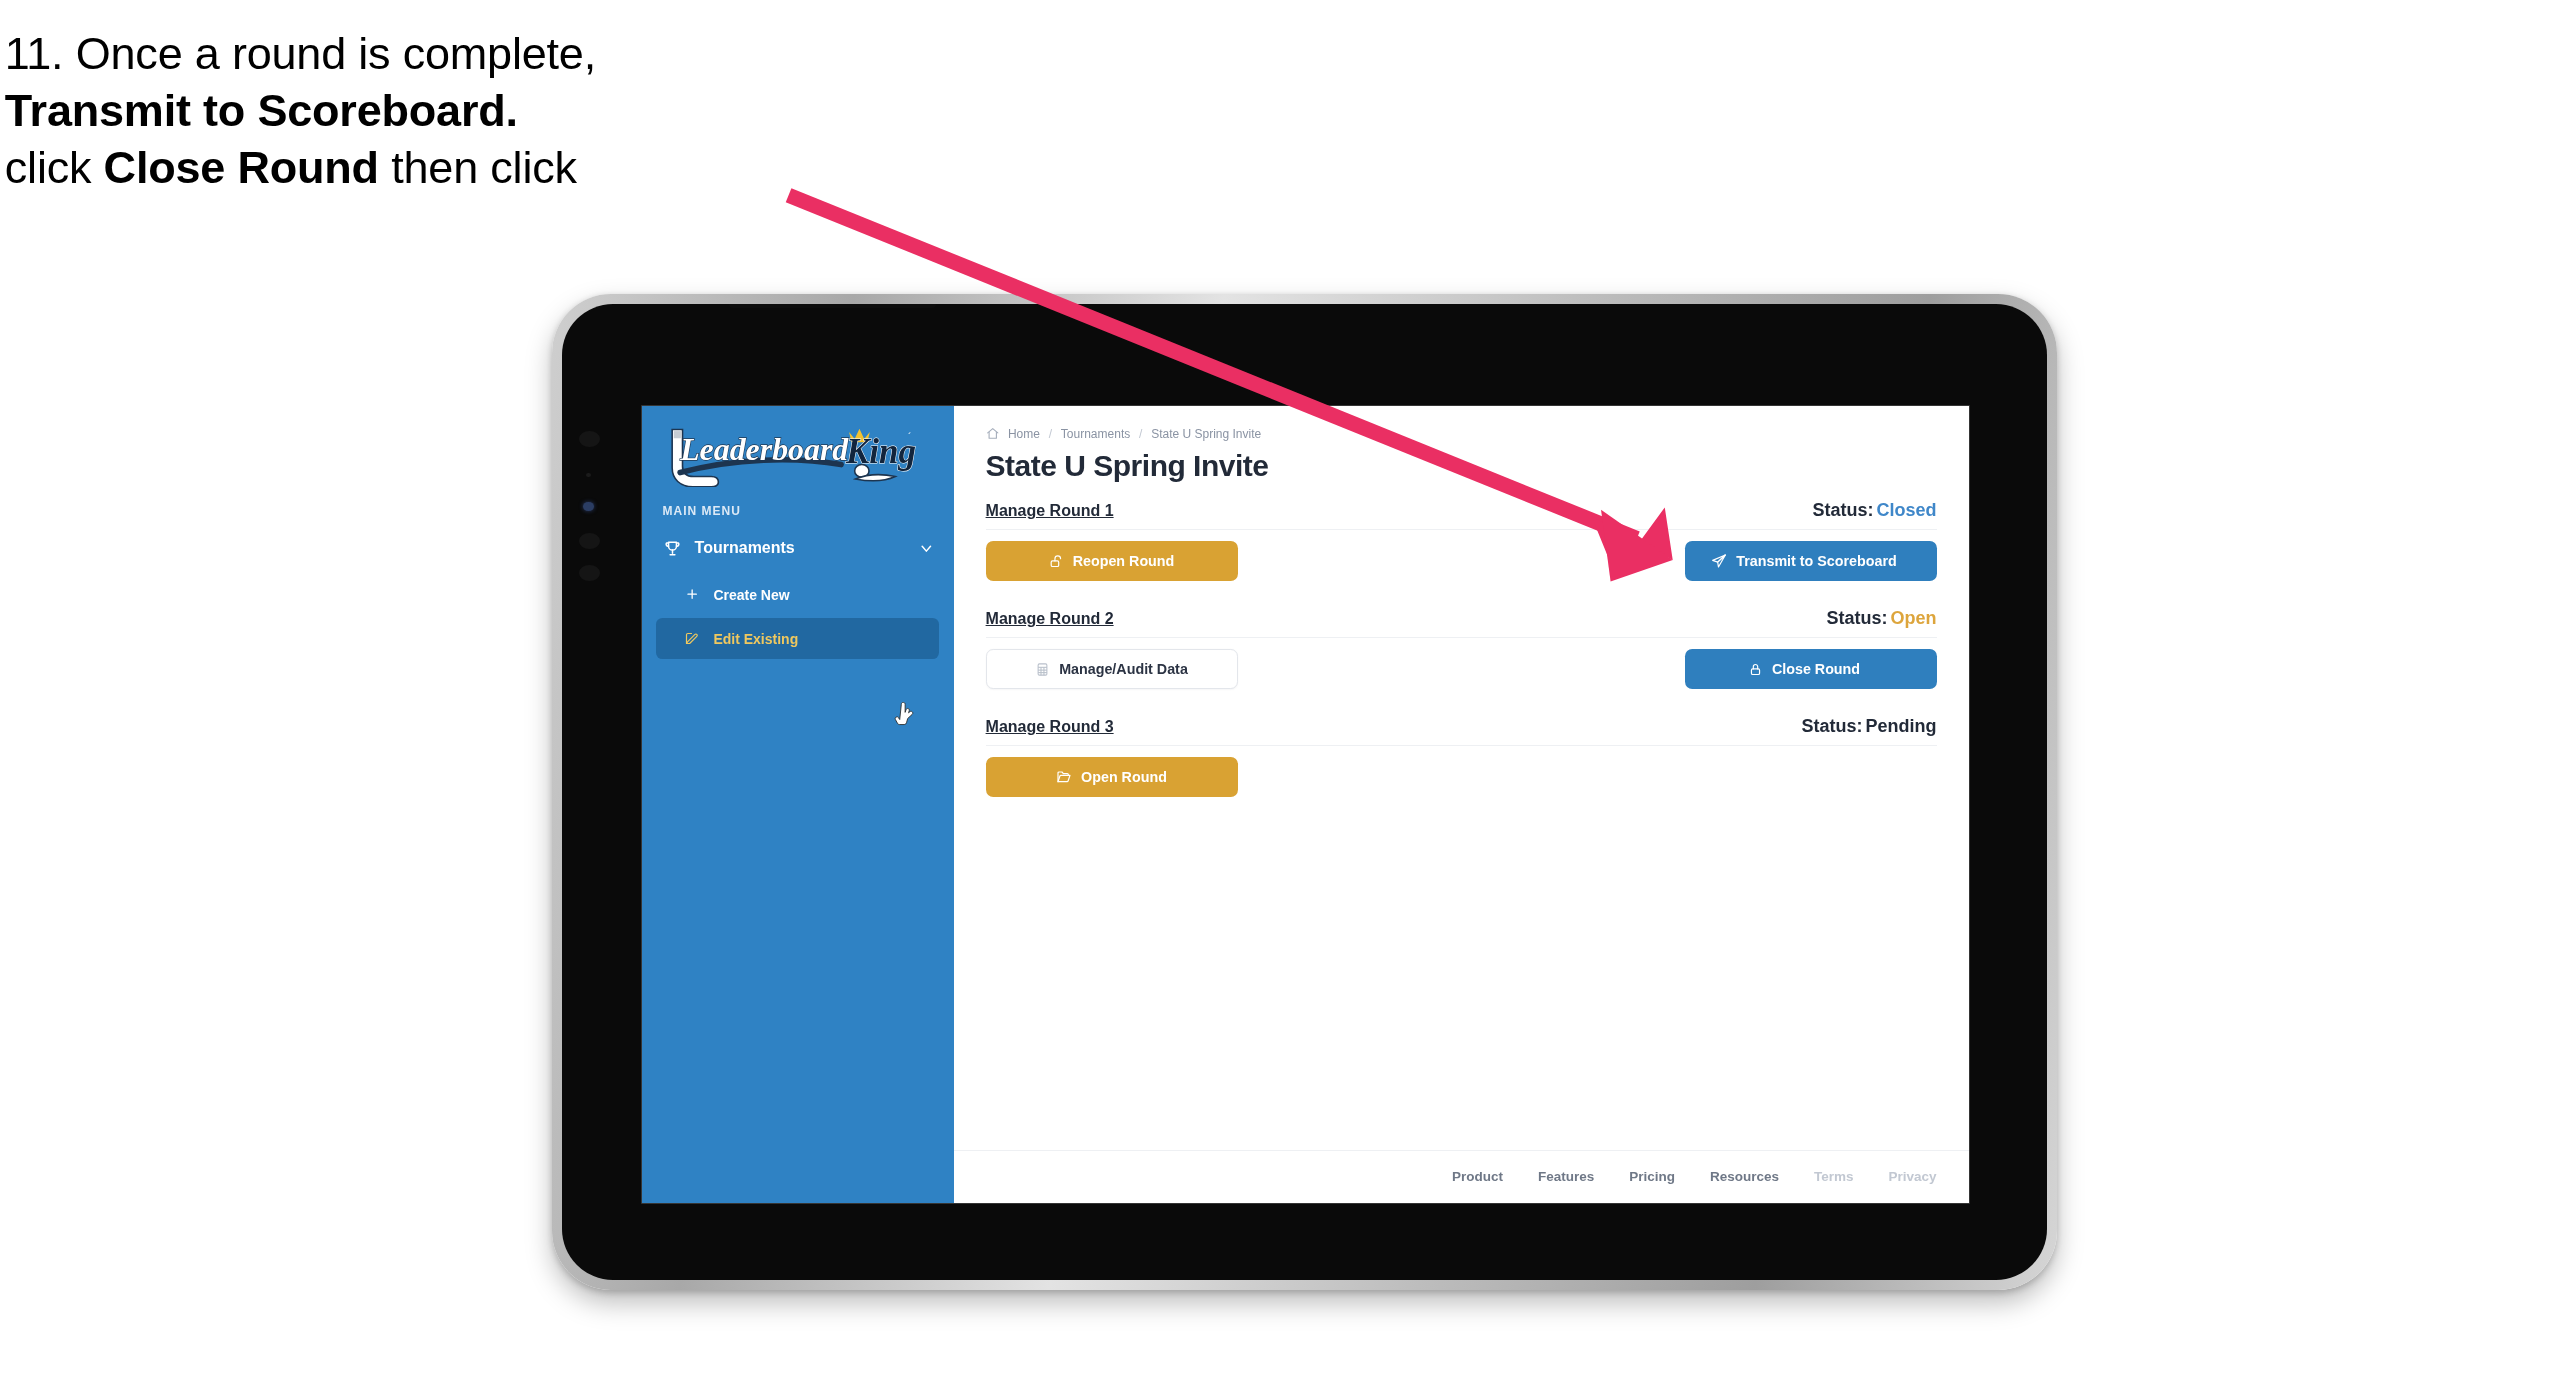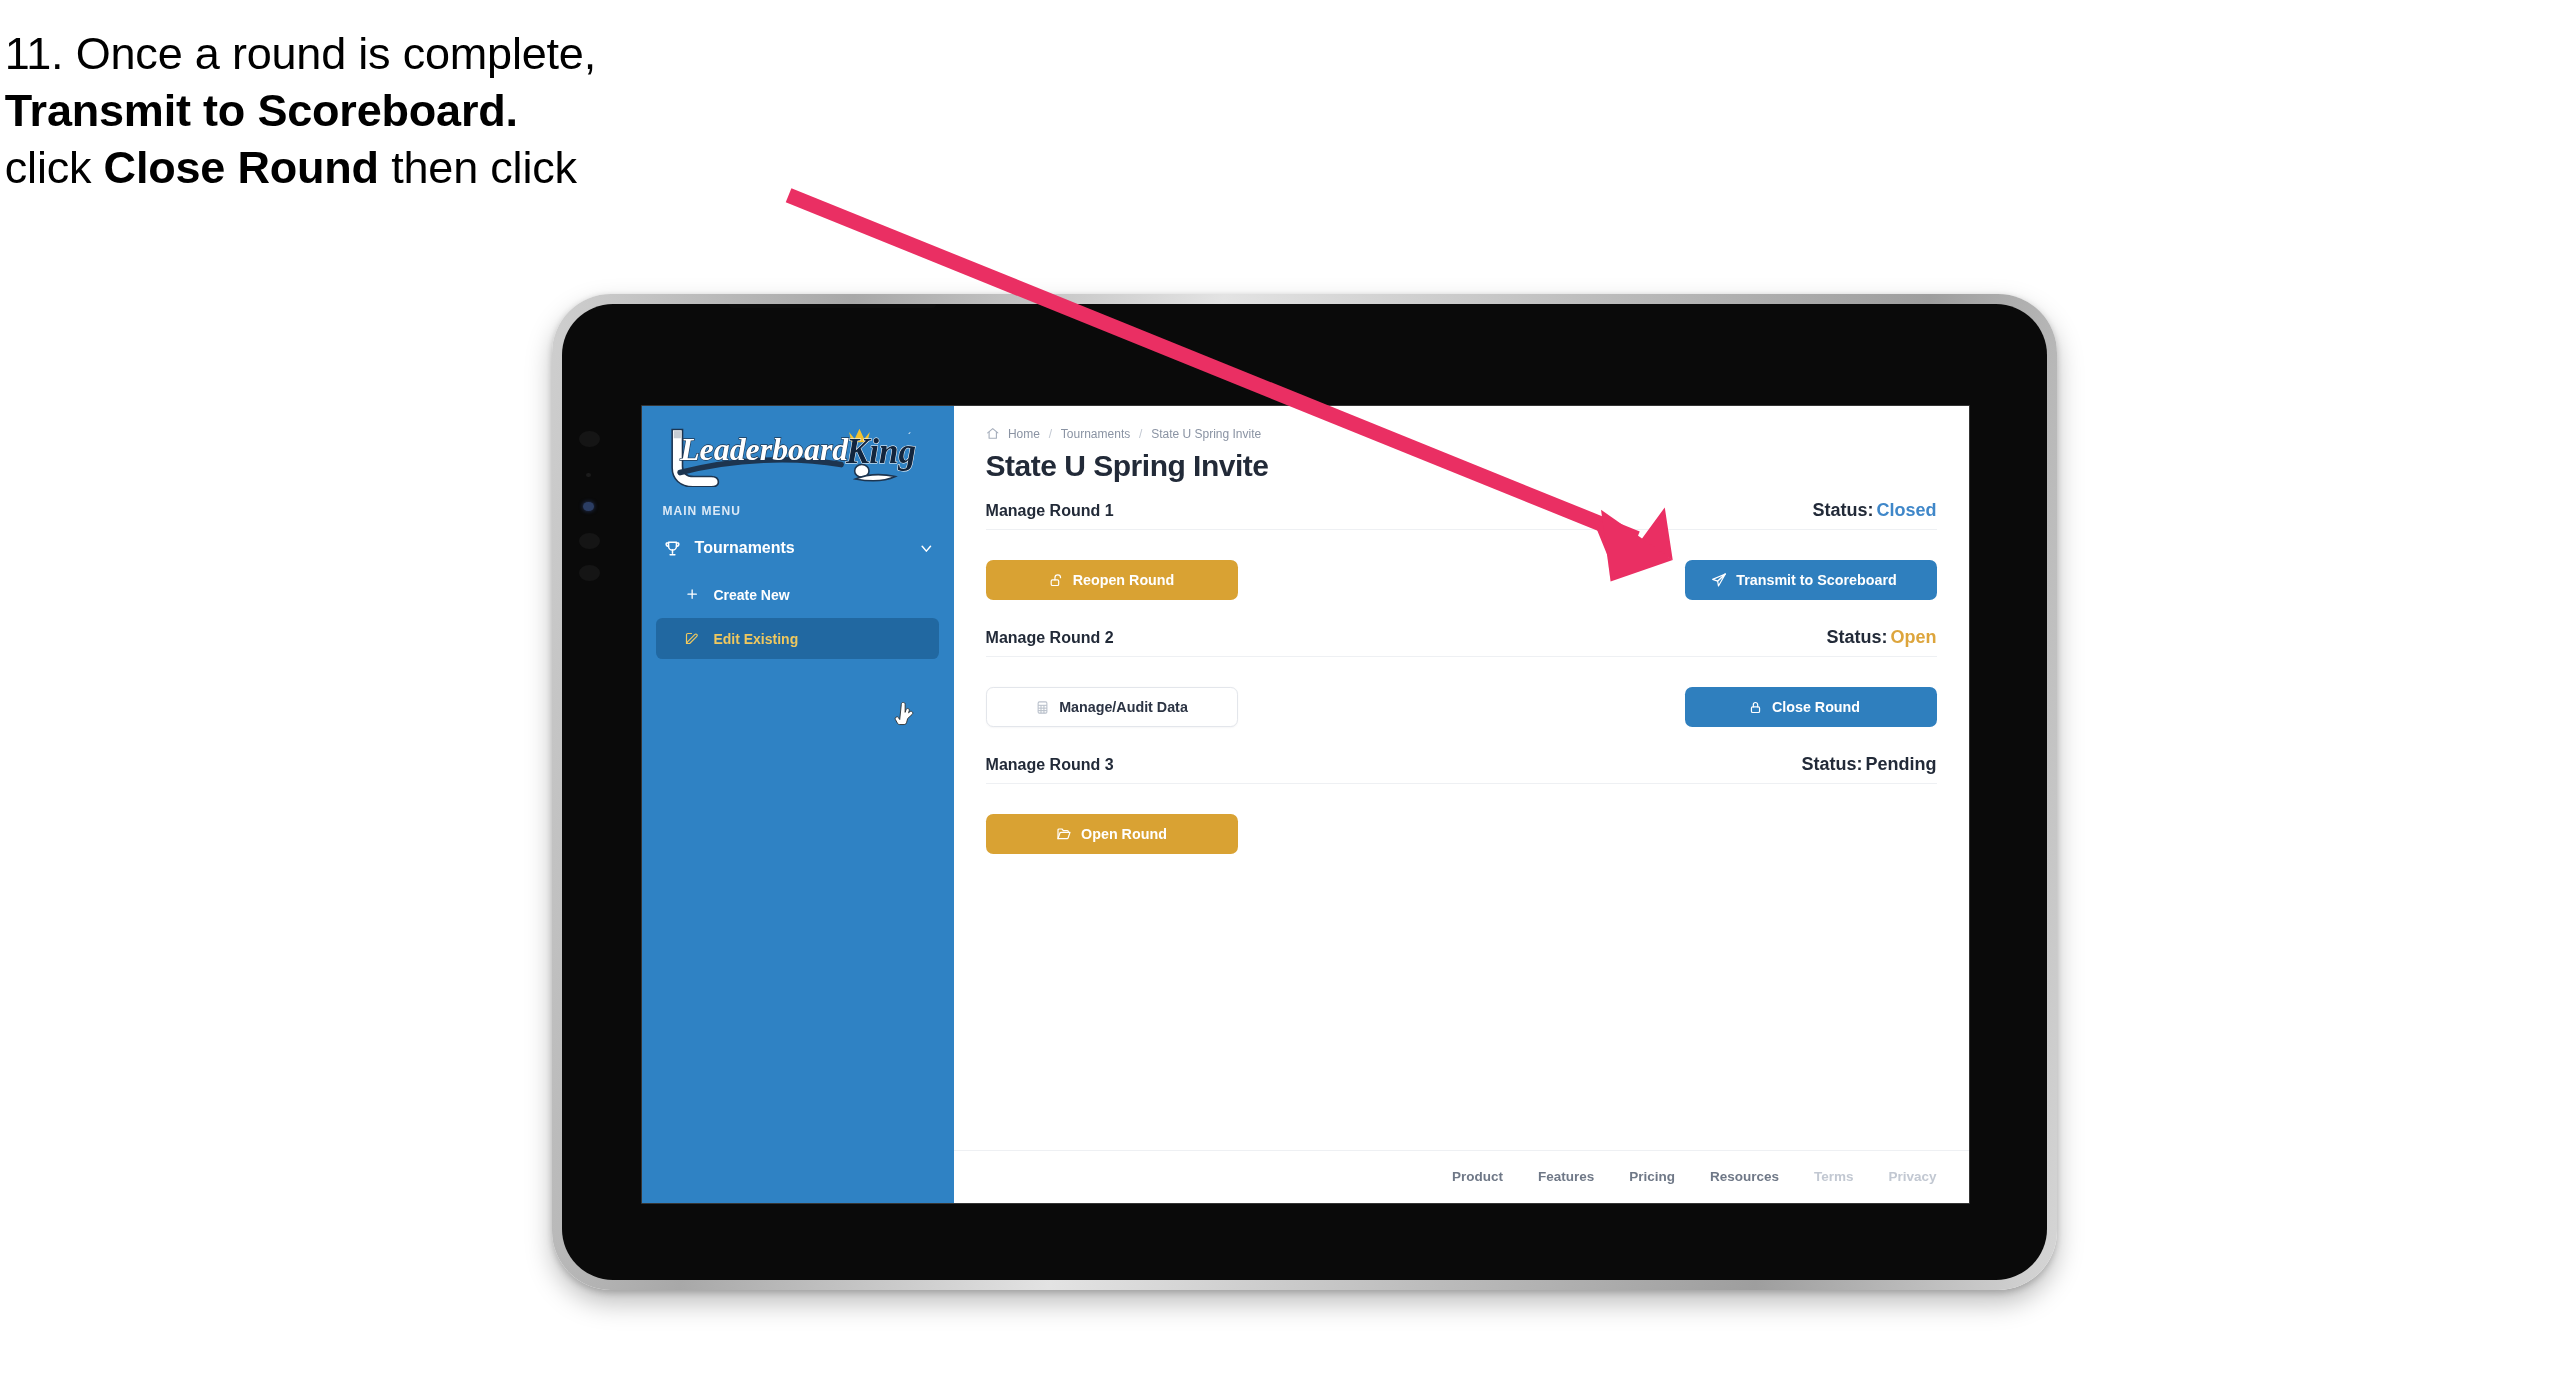--- a/index.html
+++ b/index.html
@@ -204,21 +204,21 @@
   }
 
   .round-block { margin-bottom: 27px; }
   .round-head {
     display: flex;
     align-items: baseline;
     justify-content: space-between;
     padding-bottom: 8px;
     border-bottom: 0.8px solid #eef0f3;
   }
-  .round-title { font-size: 16px; font-weight: 700; color: #222a38; }
+  .round-title { font-size: 16px; font-weight: 700; color: #222a38; text-decoration: underline; }
   .round-status { font-size: 18px; font-weight: 700; color: #222a38; }
   .round-status .sv { margin-left: 3.2px; }
   .sv.closed  { color: #3f87c9; }
   .sv.open    { color: #dda53c; }
   .sv.pending { color: #222a38; }
 
   .round-actions {
     display: flex;
     align-items: center;
     justify-content: space-between;
@@ -233,21 +233,20 @@
     gap: 8.8px;
     height: 40px;
     padding: 0 21px;
     border-radius: 7.2px;
     font-size: 14.3px;
     font-weight: 700;
     cursor: pointer;
     border: none;
     white-space: nowrap;
     font-family: "Liberation Sans", sans-serif;
-    margin-top: 19px;
   }
   .btn-gold  { background: #d9a233; color: #ffffff; min-width: 252px; }
   .btn-blue  { background: #2f7fbe; color: #ffffff; min-width: 252px; padding-left: 8px; }
   .btn-ghost {
     background: #ffffff; color: #2c3444;
     border: 0.8px solid #e3e6eb; min-width: 252px;
     box-shadow: 0 0.8px 1.6px rgba(16,24,40,.04);
   }
   .btn svg { display:block; }
 

